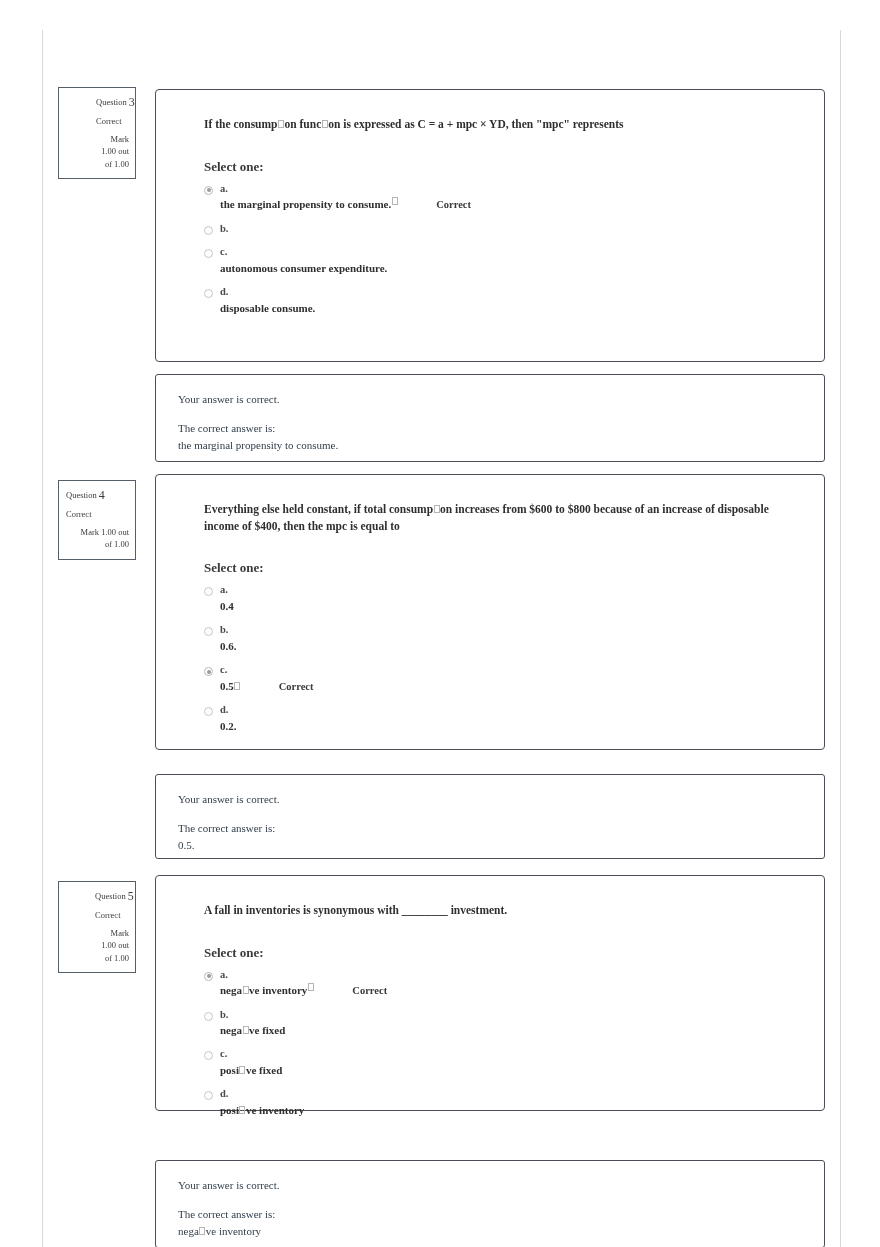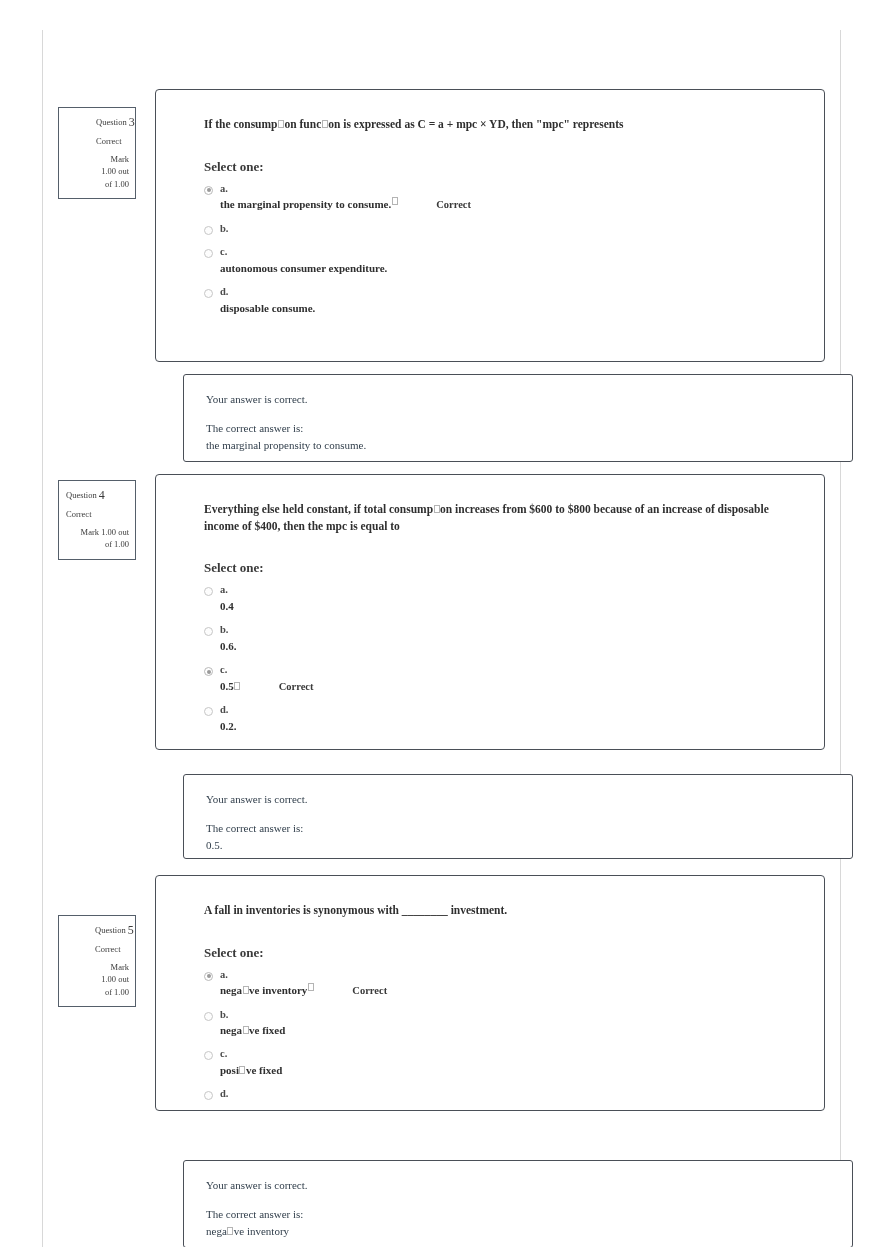--- a/index.html
+++ b/index.html
@@ -154,42 +154,41 @@
 
   
   .feedback {
     position: absolute;
     left: 155px;
     width: 670px;
     border: 1px solid #4a4f57;
     border-radius: 3px;
     background: #ffffff;
     padding: 17px 22px 18px 22px;
-    margin-left: 28px;
   }
   .fb-line {
     font-size: 11px;
     color: #33404d;
     line-height: 1.35;
     margin: 0 0 14px 0;
   }
   .fb-group { margin: 0; }
   .fb-group .fb-line { margin-bottom: 2px; }
   .fb-group .fb-line:last-child { margin-bottom: 0; }
 </style>
 </head>
 <body>
 
 <div class="page-rule left"></div>
 <div class="page-rule right"></div>
 
 <div class="page-content">
 
   <div class="question-block">
-    <div class="qinfo" style="top:107px;padding-left:37px;">
+    <div class="qinfo" style="top:87px;padding-left:37px;">
       <div class="row">
         <span>Question</span><span class="qnum">3</span>
       </div>
       <div class="row">Correct</div>
       <div class="row mark">
         <span>Mark 1.00 out</span><br>
         <span>of 1.00</span>
       </div>
     </div>
 
@@ -290,21 +289,21 @@
     <div class="feedback" style="top:774px;height:85px;">
       <p class="fb-line">Your answer is correct.</p>
       <div class="fb-group">
         <p class="fb-line">The correct answer is:</p>
         <p class="fb-line">0.5.</p>
       </div>
     </div>
   </div>
 
   <div class="question-block">
-    <div class="qinfo" style="top:915px;padding-left:36px;">
+    <div class="qinfo" style="top:881px;padding-left:36px;">
       <div class="row">
         <span>Question</span><span class="qnum">5</span>
       </div>
       <div class="row">Correct</div>
       <div class="row mark">
         <span>Mark 1.00 out</span><br>
         <span>of 1.00</span>
       </div>
     </div>
 
@@ -332,20 +331,23 @@
         <li class="answer">
           <span class="radio"></span>
           <span class="ans-letter">c.</span>
           <span class="ans-row">
             <span class="ans-text"><span>posi</span><span class="tofu"></span><span>ve fixed</span></span>
           </span>
         </li>
         <li class="answer">
           <span class="radio"></span>
           <span class="ans-letter">d.</span>
+          <span class="ans-row">
+            <span class="ans-text"><span>posi</span><span class="tofu"></span><span>ve inventory</span></span>
+          </span>
         </li>
       </ul>
     </div>
 
     <div class="feedback" style="top:1160px;height:88px;">
       <p class="fb-line">Your answer is correct.</p>
       <div class="fb-group">
         <p class="fb-line">The correct answer is:</p>
         <p class="fb-line"><span>nega</span><span class="tofu"></span><span>ve inventory</span></p>
       </div>

